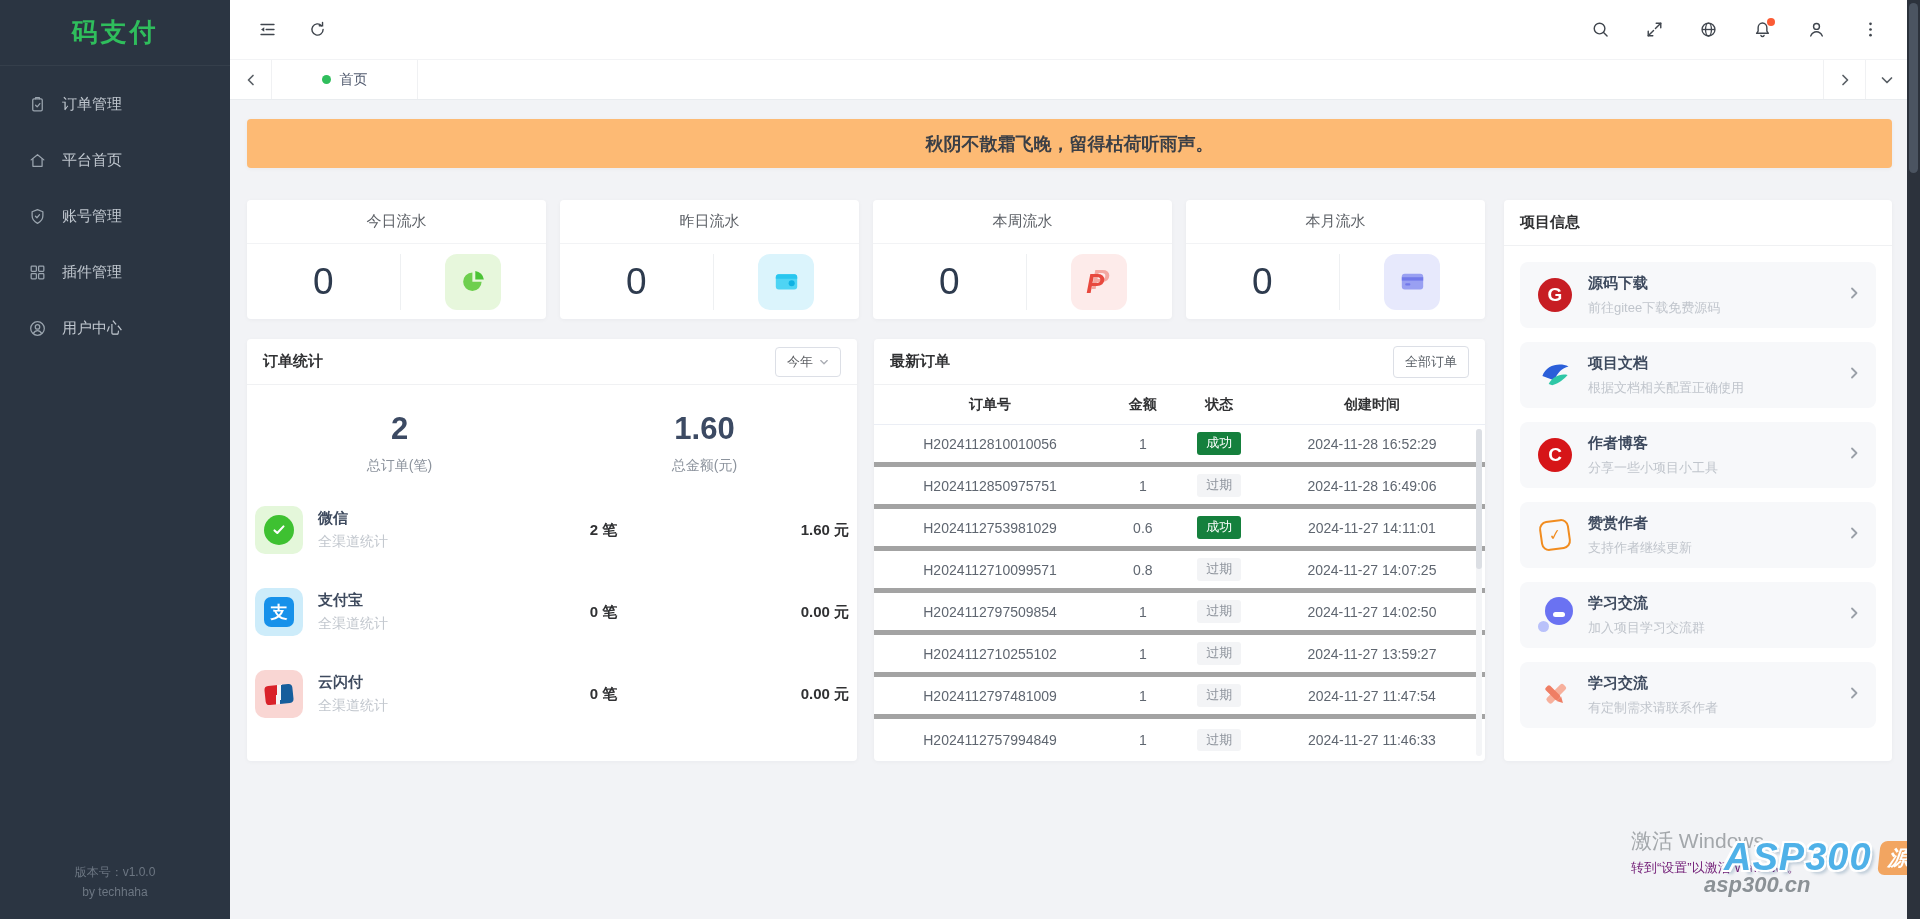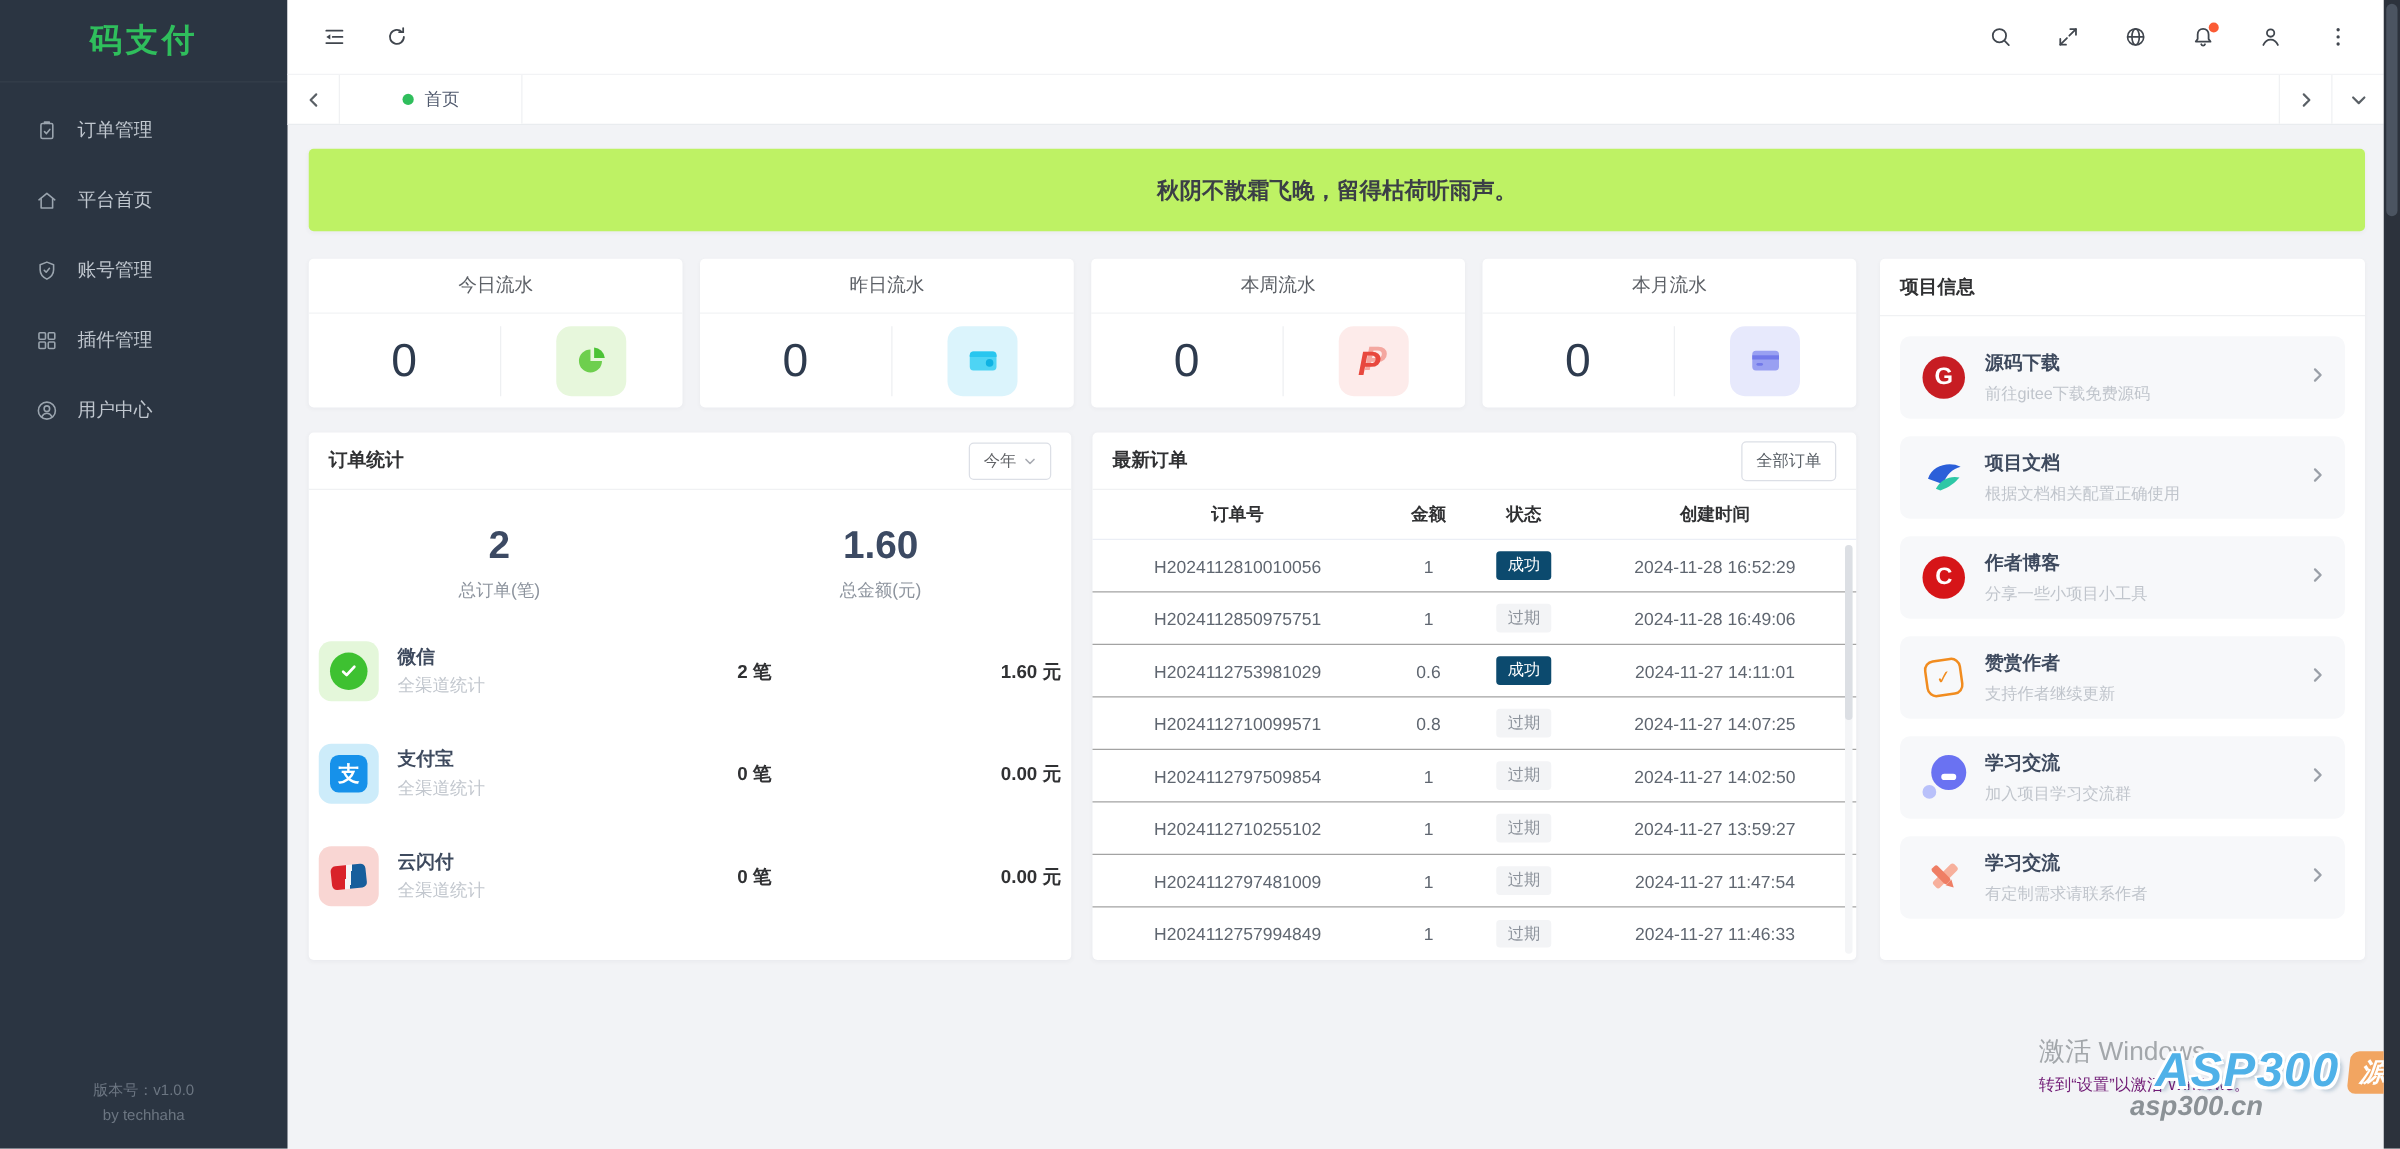--- a/index.html
+++ b/index.html
@@ -40,21 +40,21 @@
   .tab-nav.left { border-right:1px solid #f0f1f3; }
   .tab-nav.right { border-left:1px solid #f0f1f3; }
   .tab { width:146px; flex:none; display:flex; align-items:center; justify-content:center; gap:9px;
          font-size:14px; color:#515a6e; border-right:1px solid #f0f1f3; cursor:pointer; background:#fff; }
   .tab-dot { width:9px; height:9px; border-radius:50%; background:#2fbe5c; }
   .tab-spacer { flex:1; }
 
   
   .content { flex:1; position:relative; padding:19px 15px 0 17px; overflow:hidden; }
 
-  .banner { height:66px; background:#bef264; border-radius:4px; margin-bottom:22px;
+  .banner { height:49px; background:#fdba74; border-radius:4px; margin-bottom:32px;
             display:flex; align-items:center; justify-content:center;
             font-size:18px; font-weight:bold; color:#3b3f46;
             box-shadow:0 1px 4px rgba(0,21,41,.04); }
 
   .columns { display:flex; gap:19px; height:561px; }
   .left-col { width:1238px; flex:none; display:flex; flex-direction:column; }
 
   .stat-row { display:flex; gap:14px; height:119px; }
   .stat-card { flex:1; background:#fff; border-radius:4px; box-shadow:0 1px 4px rgba(0,21,41,.04);
                display:flex; flex-direction:column; }
@@ -107,28 +107,28 @@
   .ch-name { font-size:15px; font-weight:bold; color:#3e4a5e; }
   .ch-sub { font-size:14px; color:#c2c7ce; margin-top:5px; }
   .ch-count { flex:1; text-align:center; font-size:15px; font-weight:bold; color:#303133; }
   .ch-amount { width:150px; text-align:right; font-size:15px; font-weight:bold; color:#303133; }
 
   
   .latest-orders { flex:1; display:flex; flex-direction:column; position:relative; }
   .table-head { display:flex; height:40px; align-items:center; font-size:14px; font-weight:bold;
                 color:#303133; border-bottom:1px solid #ebeef5; }
   .trow { display:flex; height:42px; align-items:center; font-size:14px; color:#5f6670;
-          border-bottom:1px solid #a3a3a3; }
+          border-bottom:5px solid #a3a3a3; }
   .trow:last-child { border-bottom:none; }
   .tcol-no { width:38%; text-align:center; }
   .tcol-amt { width:12%; text-align:center; }
   .tcol-st { width:13%; text-align:center; }
   .tcol-time { width:37%; text-align:center; }
   .badge { display:inline-block; padding:3px 9px; border-radius:3px; font-size:13px; line-height:1.25; }
-  .badge-success { background:#0c4a6e; color:#fff; }
+  .badge-success { background:#15803d; color:#fff; }
   .badge-expired { background:#f3f4f6; color:#8d939c; }
   .table-scroll { position:absolute; right:3px; top:90px; bottom:5px; width:6px; background:#f4f5f7;
                   border-radius:3px; cursor:pointer; }
   .table-thumb { position:absolute; top:0; left:0; width:6px; height:140px; background:#dcdfe4; border-radius:3px; }
 
   
   .project-info { width:388px; flex:none; display:flex; flex-direction:column; height:561px; }
   .pi-items { padding:16px; display:flex; flex-direction:column; gap:14px; }
   .pi-item { height:66px; background:#f7f8fa; border-radius:8px; display:flex; align-items:center;
              padding:0 15px; cursor:pointer; }

